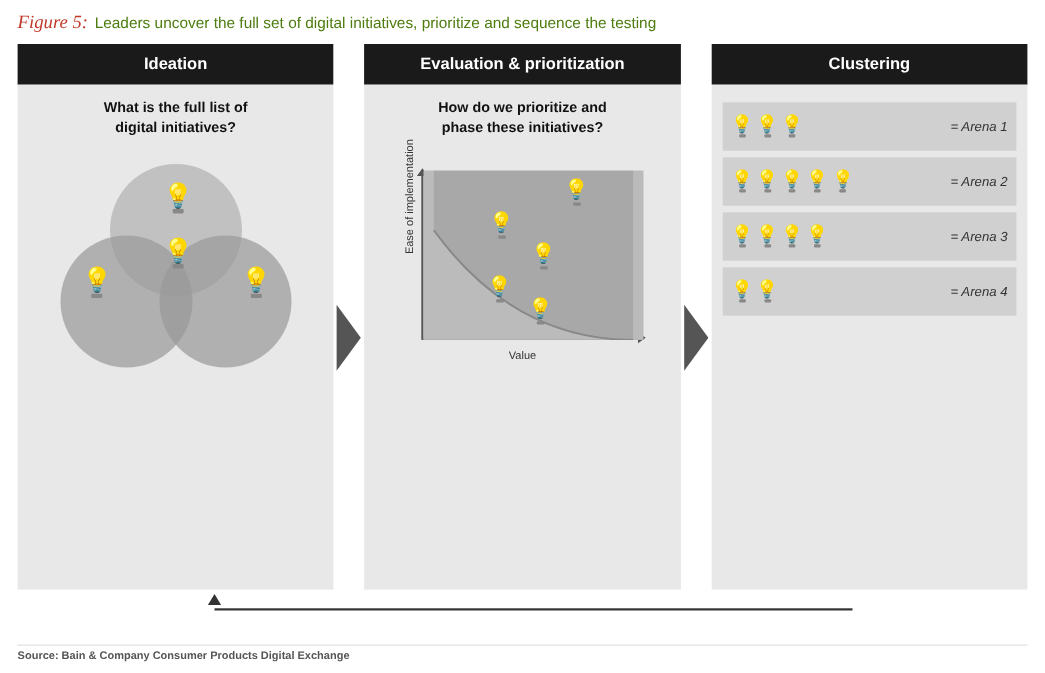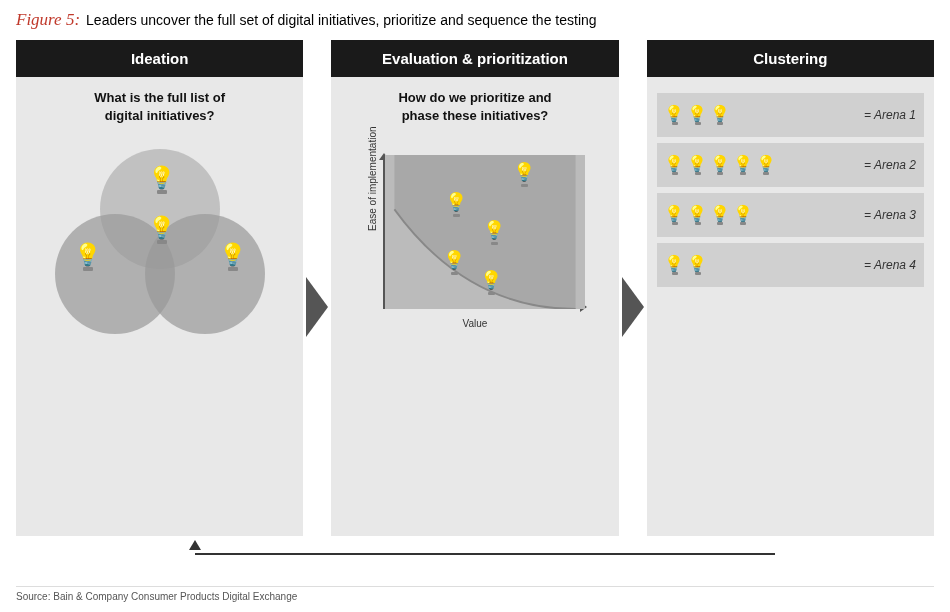--- a/index.html
+++ b/index.html
@@ -30,21 +30,21 @@
     }
     .title-figure {
       font-family: Georgia, serif;
       font-style: italic;
       color: #c0392b;
       font-size: 17px;
       white-space: nowrap;
     }
     .title-text {
       font-size: 14px;
-      color: #000000;
+      color: #4d7c0f;
     }
 
     
     .columns-row {
       display: flex;
       flex-direction: row;
       gap: 0px;
       flex: 1;
       min-height: 0;
     }
@@ -279,20 +279,21 @@
       margin-top: 2px;
     }
 
     
     .source-row {
       font-size: 10px;
       color: #555;
       margin-top: 18px;
       padding-top: 4px;
       border-top: 1px solid #ddd;
+      font-weight: bold;
     }
 
     
     .vc-top {
       width: 120px;
       height: 120px;
       background: #b0b0b0;
       top: 10px;
       left: 55px;
     }

